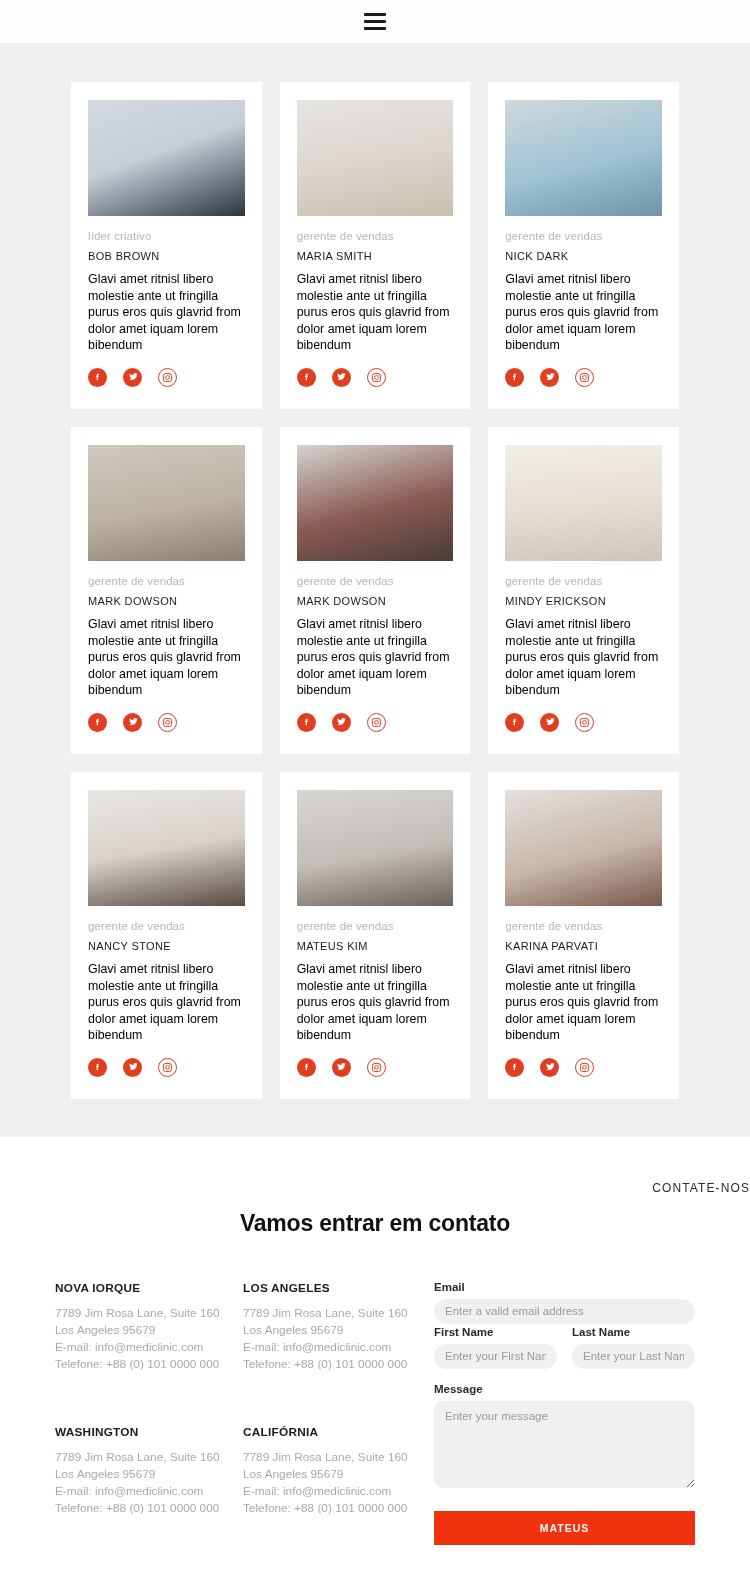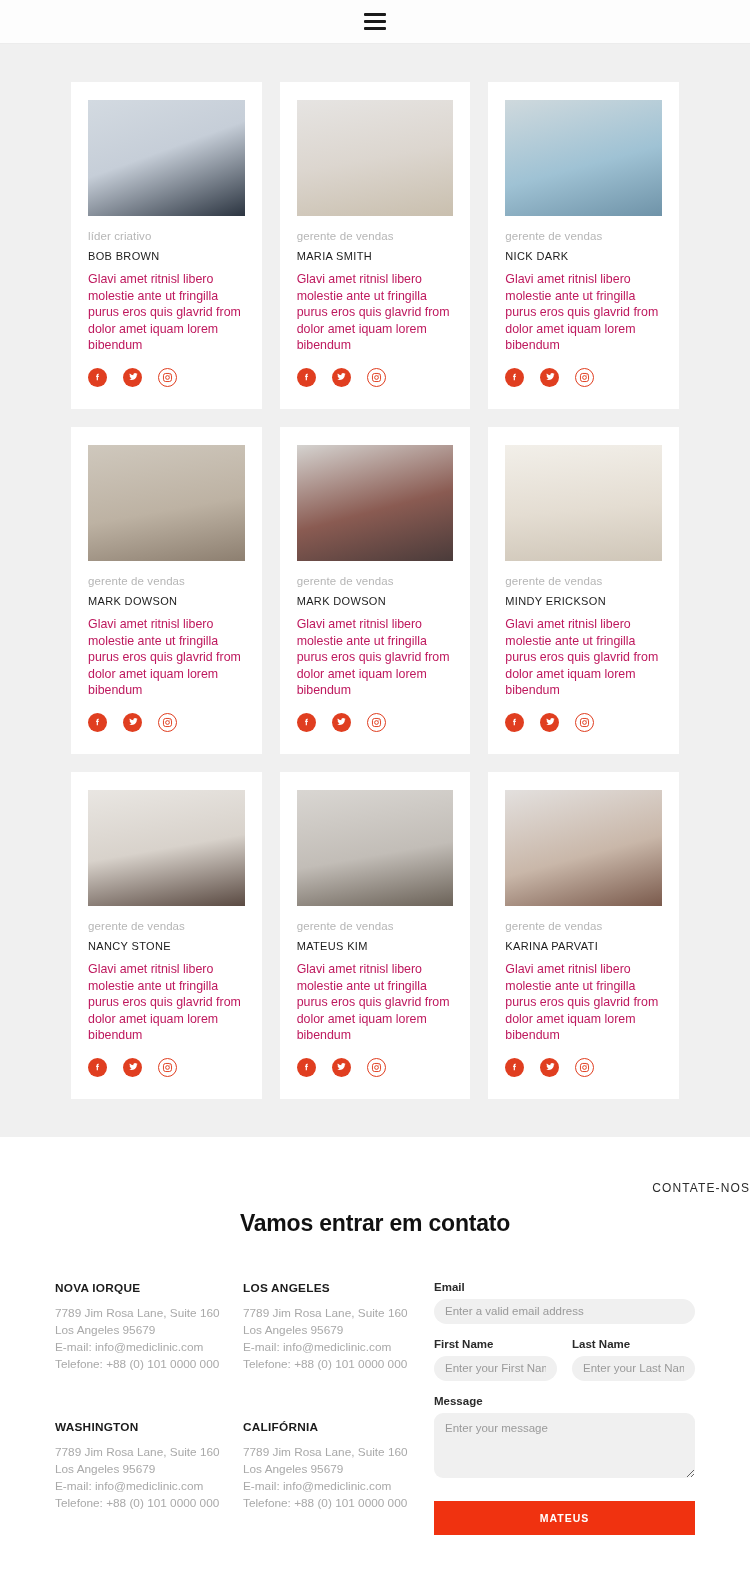--- a/index.html
+++ b/index.html
@@ -74,21 +74,21 @@
   .name {
     font-size: 11px;
     color: #1c1c1c;
     margin-top: 8px;
     letter-spacing: 0.35px;
     font-weight: 400;
   }
   .desc {
     font-size: 12.4px;
     line-height: 16.6px;
-    color: #be185d;
+    color: #000000;
     margin-top: 9px;
   }
   .socials {
     margin-top: 14px;
     display: flex;
     gap: 16px;
   }
   .soc {
     width: 19px;
     height: 19px;
@@ -163,25 +163,25 @@
     padding: 8px 11px;
     font-size: 11.5px;
     color: #9a9a9a;
     font-family: "Liberation Sans", sans-serif;
   }
   .fld::placeholder { color: #9a9a9a; }
   .row2 {
     display: grid;
     grid-template-columns: 1fr 1fr;
     column-gap: 15px;
-    margin-top: 14px;
+    margin-top: 2px;
   }
   .msg-wrap { margin-top: 14px; }
   textarea.fld {
-    height: 65px;
+    height: 87px;
     border-radius: 9px;
     padding: 8px 11px;
     resize: vertical;
     line-height: 15px;
   }
   .submit {
     margin-top: 19px;
     width: 100%;
     height: 34px;
     background: #f03210;

